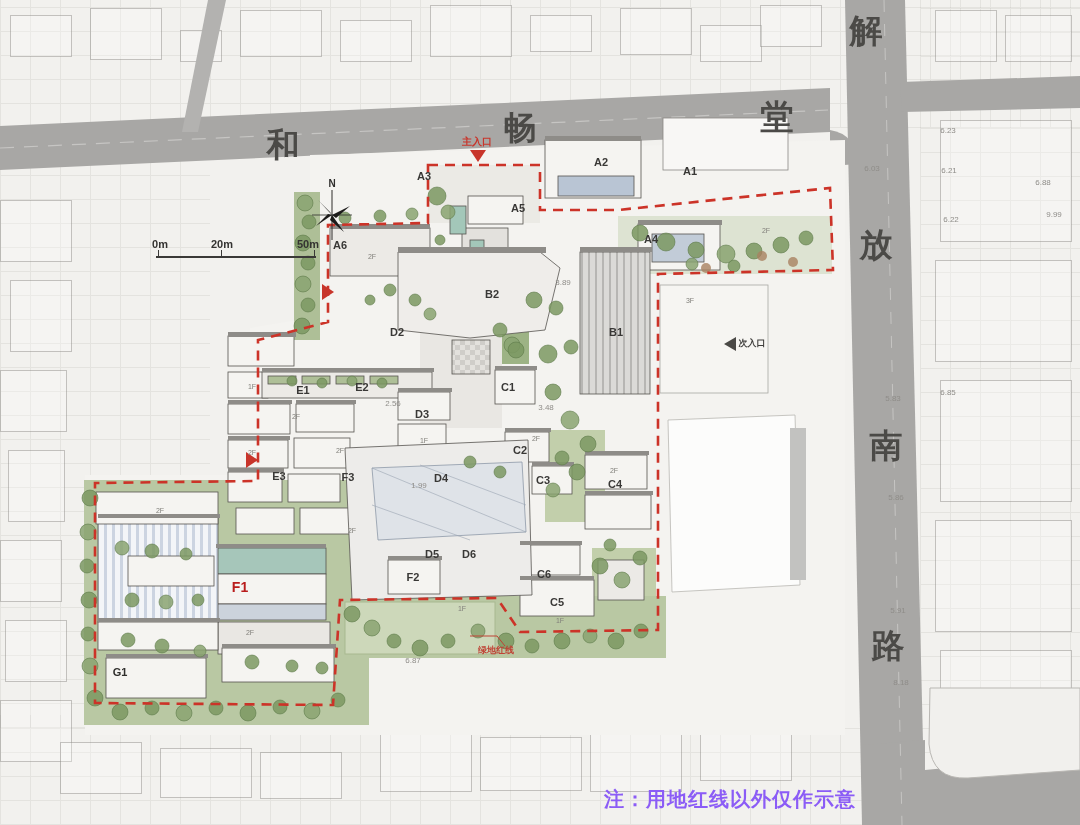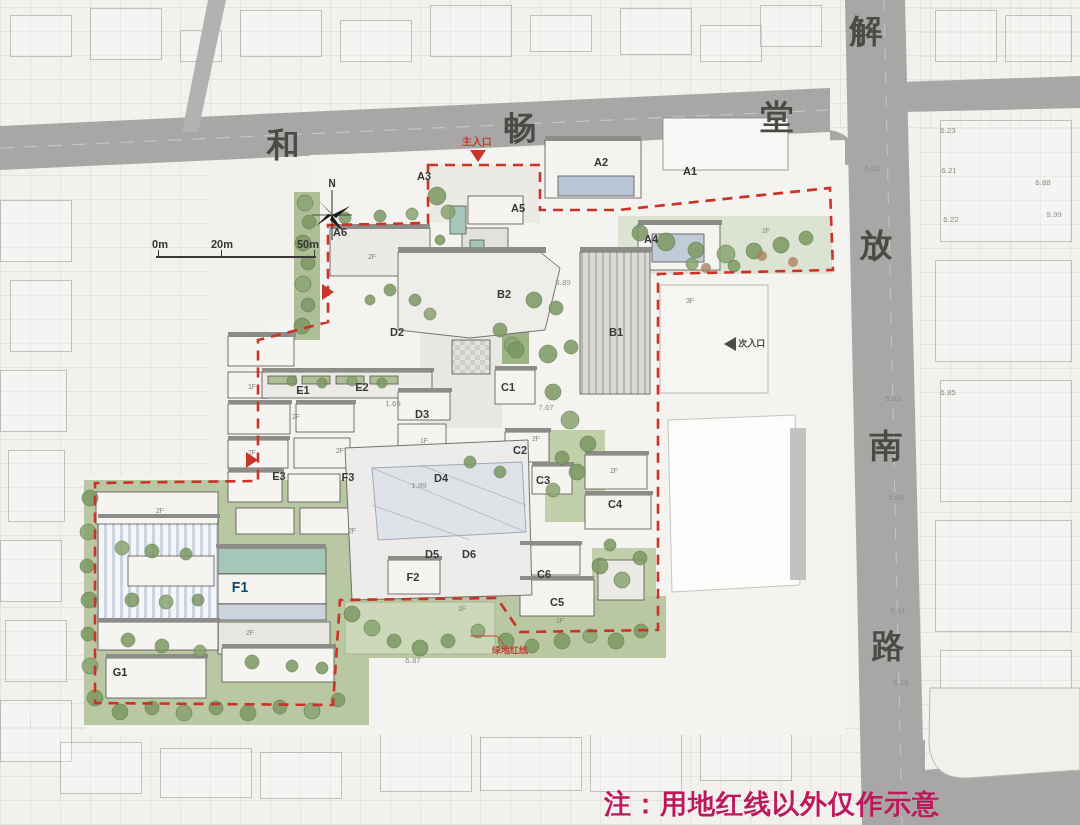--- a/index.html
+++ b/index.html
@@ -14,25 +14,25 @@
   .lbl{position:absolute;transform:translate(-50%,-50%);white-space:nowrap;line-height:1;}
   .street-char{font-size:33px;color:#4b4a47;font-weight:700;}
   .bldg-label{font-size:11px;color:#393836;font-weight:700;}
   .elev-label{font-size:8px;color:#8f8d89;}
   .floor-tag{font-size:7px;color:#82807b;}
   .scale-tick{font-size:11px;color:#343331;font-weight:700;}
   .ent-main{font-size:10px;color:#c8352b;font-weight:700;}
   .ent-sec{font-size:9px;color:#3f3e3c;font-weight:700;}
   .green-line{font-size:9px;color:#bf4335;font-weight:700;}
   .north-n{font-size:10px;color:#2e2d2b;font-weight:700;}
-  .note{position:absolute;font-size:27px;color:#be185d;font-weight:600;letter-spacing:1px;}
+  .note{position:absolute;font-size:20px;color:#8b5cf6;font-weight:600;letter-spacing:1px;}
   .plan-title{position:absolute;font-size:23px;color:#454442;font-weight:700;letter-spacing:2px;}
   .scalebar-line{position:absolute;border-top:2px solid #3a3937;}
   .scalebar-tick{position:absolute;width:1px;height:6px;background:#3a3937;}
-  .major-label{font-size:14px;color:#0c4a6e;font-weight:700;}
+  .major-label{font-size:14px;color:#b91c1c;font-weight:700;}
   .g1-label{font-size:11px;color:#2f2e2c;font-weight:700;}
 </style>
 </head>
 <body>
 
 <div id="stage">
 
   <div class="hatch" style="left:0;top:0;width:1080px;height:128px"></div>
   <div class="hatch" style="left:0;top:128px;width:210px;height:600px"></div>
   <div class="hatch" style="left:920px;top:0;width:160px;height:825px"></div>
@@ -331,27 +331,27 @@
       <div class="lbl street-char" style="left: 777px; top: 116px;">堂</div>
       <div class="lbl street-char" style="left: 866px; top: 30px;">解</div>
       <div class="lbl street-char" style="left: 876px; top: 244px;">放</div>
       <div class="lbl street-char" style="left: 886px; top: 445px;">南</div>
       <div class="lbl street-char" style="left: 888px; top: 645px;">路</div>
       <div class="lbl bldg-label" style="left: 690px; top: 171px;">A1</div>
       <div class="lbl bldg-label" style="left: 601px; top: 162px;">A2</div>
       <div class="lbl bldg-label" style="left: 424px; top: 176px;">A3</div>
       <div class="lbl bldg-label" style="left: 651px; top: 239px;">A4</div>
       <div class="lbl bldg-label" style="left: 518px; top: 208px;">A5</div>
-      <div class="lbl bldg-label" style="left: 340px; top: 232px;">A6</div>
+      <div class="lbl bldg-label" style="left: 340px; top: 245px;">A6</div>
       <div class="lbl bldg-label" style="left: 616px; top: 332px;">B1</div>
-      <div class="lbl bldg-label" style="left: 492px; top: 294px; margin-left: 12px;">B2</div>
+      <div class="lbl bldg-label" style="left: 492px; top: 294px;">B2</div>
       <div class="lbl bldg-label" style="left: 508px; top: 387px;">C1</div>
       <div class="lbl bldg-label" style="left: 520px; top: 450px;">C2</div>
       <div class="lbl bldg-label" style="left: 543px; top: 480px;">C3</div>
-      <div class="lbl bldg-label" style="left: 615px; top: 504px;">C4</div>
+      <div class="lbl bldg-label" style="left: 615px; top: 484px;">C4</div>
       <div class="lbl bldg-label" style="left: 557px; top: 602px;">C5</div>
       <div class="lbl bldg-label" style="left: 544px; top: 574px;">C6</div>
       <div class="lbl bldg-label" style="left: 397px; top: 332px;">D2</div>
       <div class="lbl bldg-label" style="left: 422px; top: 414px;">D3</div>
       <div class="lbl bldg-label" style="left: 441px; top: 478px;">D4</div>
       <div class="lbl bldg-label" style="left: 432px; top: 554px;">D5</div>
       <div class="lbl bldg-label" style="left: 469px; top: 554px;">D6</div>
       <div class="lbl bldg-label" style="left: 303px; top: 390px;">E1</div>
       <div class="lbl bldg-label" style="left: 362px; top: 387px;">E2</div>
       <div class="lbl bldg-label" style="left: 279px; top: 476px;">E3</div>
@@ -361,23 +361,23 @@
       <div class="lbl elev-label" style="left: 896px; top: 498px;">5.86</div>
       <div class="lbl elev-label" style="left: 898px; top: 611px;">5.91</div>
       <div class="lbl elev-label" style="left: 901px; top: 683px;">8.18</div>
       <div class="lbl elev-label" style="left: 872px; top: 169px;">6.03</div>
       <div class="lbl elev-label" style="left: 948px; top: 131px;">6.23</div>
       <div class="lbl elev-label" style="left: 949px; top: 171px;">6.21</div>
       <div class="lbl elev-label" style="left: 951px; top: 220px;">6.22</div>
       <div class="lbl elev-label" style="left: 1043px; top: 183px;">6.88</div>
       <div class="lbl elev-label" style="left: 1054px; top: 215px;">9.99</div>
       <div class="lbl elev-label" style="left: 948px; top: 393px;">6.85</div>
-      <div class="lbl elev-label" style="left: 546px; top: 408px;">7.67</div>
+      <div class="lbl elev-label" style="left: 546px; top: 408px;">3.48</div>
       <div class="lbl elev-label" style="left: 419px; top: 486px;">1.99</div>
-      <div class="lbl elev-label" style="left: 393px; top: 404px;">1.69</div>
+      <div class="lbl elev-label" style="left: 393px; top: 404px;">2.56</div>
       <div class="lbl elev-label" style="left: 563px; top: 283px;">3.89</div>
       <div class="lbl elev-label" style="left: 413px; top: 661px;">6.87</div>
       <div class="lbl floor-tag" style="left: 372px; top: 256px;">2F</div>
       <div class="lbl floor-tag" style="left: 296px; top: 416px;">2F</div>
       <div class="lbl floor-tag" style="left: 340px; top: 450px;">2F</div>
       <div class="lbl floor-tag" style="left: 252px; top: 386px;">1F</div>
       <div class="lbl floor-tag" style="left: 252px; top: 452px;">2F</div>
       <div class="lbl floor-tag" style="left: 536px; top: 438px;">2F</div>
       <div class="lbl floor-tag" style="left: 614px; top: 470px;">2F</div>
       <div class="lbl floor-tag" style="left: 560px; top: 620px;">1F</div>
@@ -389,18 +389,18 @@
       <div class="lbl floor-tag" style="left: 352px; top: 530px;">2F</div>
       <div class="lbl floor-tag" style="left: 424px; top: 440px;">1F</div>
       <div class="lbl scale-tick" style="left: 160px; top: 244px;">0m</div>
       <div class="lbl scale-tick" style="left: 222px; top: 244px;">20m</div>
       <div class="lbl scale-tick" style="left: 308px; top: 244px;">50m</div>
     </div>
 
   <div class="lbl north-n" style="left:332px;top:184px">N</div>
   <div class="lbl ent-main" style="left:477px;top:142px">主入口</div>
   <div class="lbl ent-sec" style="left:752px;top:343px">次入口</div>
-  <div class="lbl green-line" style="left:510px;top:650px">绿地红线</div>
+  <div class="lbl green-line" style="left:496px;top:650px">绿地红线</div>
   <div class="lbl major-label" style="left:240px;top:587px">F1</div>
   <div class="lbl g1-label" style="left:120px;top:672px">G1</div>
   <div class="note" style="left:604px;top:786px">注：用地红线以外仅作示意</div>
   <div class="plan-title" style="left:963px;top:832px">总平面图</div>
 </div>
 
 </body></html>

